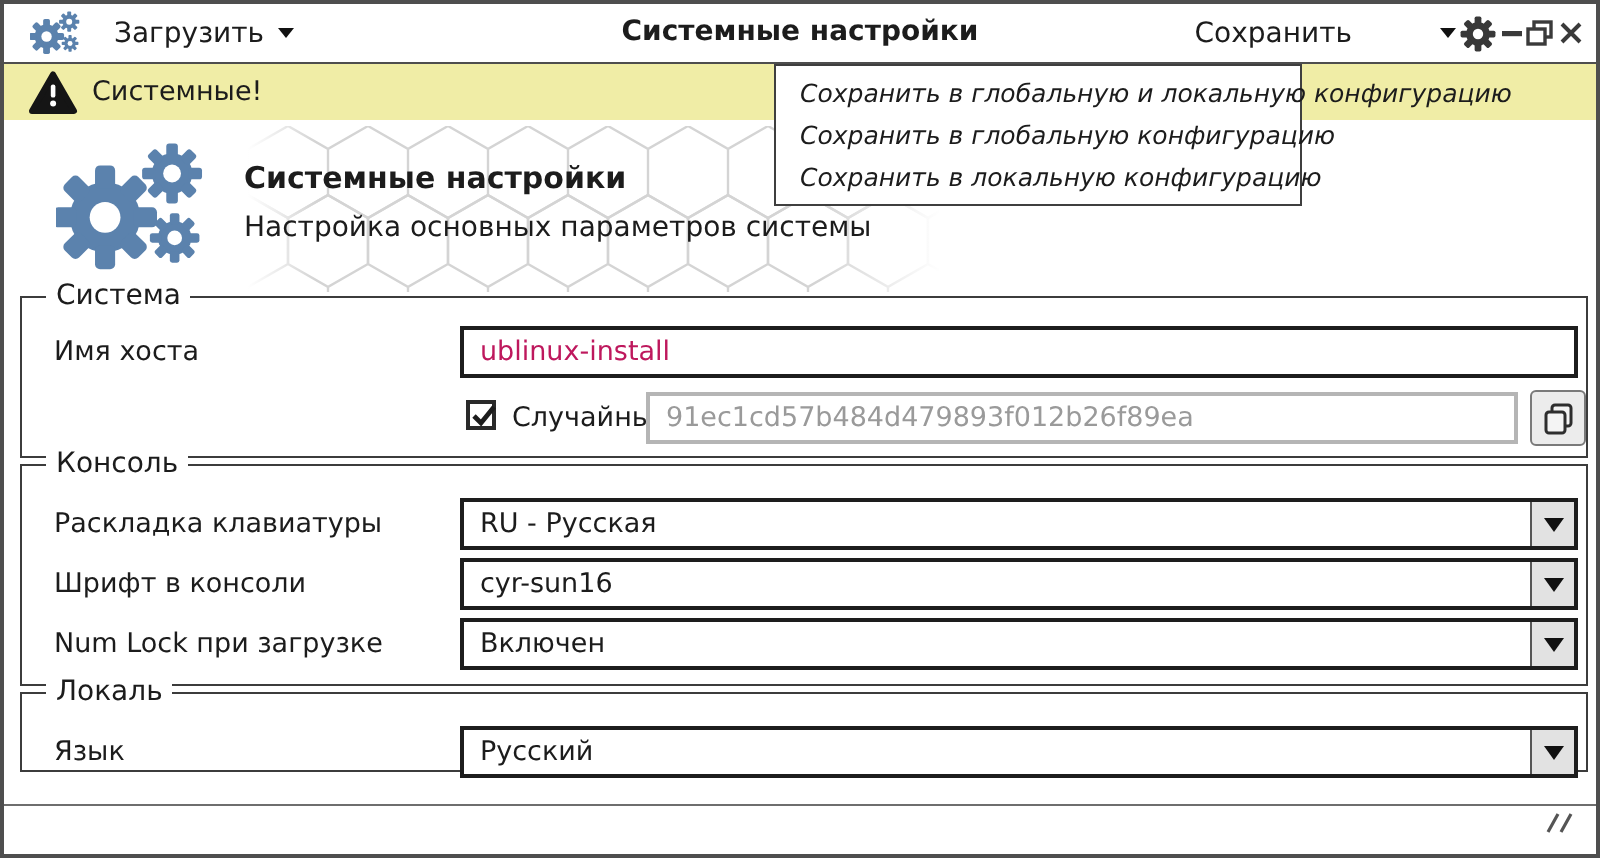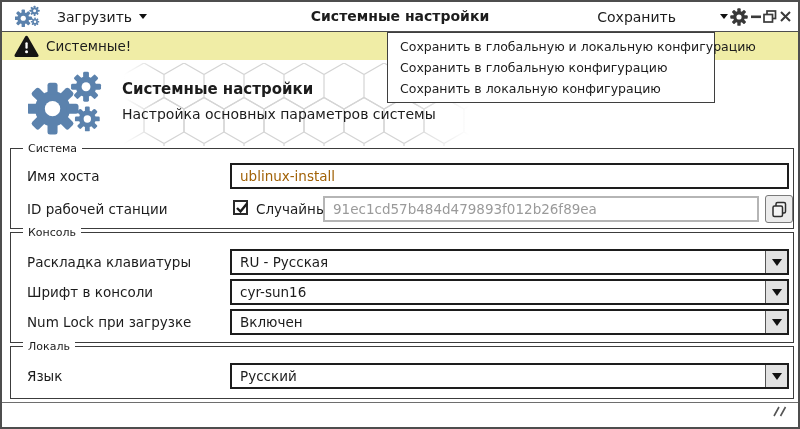--- a/index.html
+++ b/index.html
@@ -52,44 +52,44 @@
   .warn-icon { position:absolute; left:12px; top:3px; }
   .warn-text { position:absolute; left:44px; top:0; height:28px; line-height:28px; font-size:13.5px; }
   
   .header { position:absolute; left:0; right:0; top:58px; height:88px; background:#fff; }
   .hexpat { position:absolute; left:122px; top:3px; }
   .hdr-icon { position:absolute; left:26px; top:10px; }
   .hdr-title { position:absolute; left:120px; top:20px; font-size:15px; font-weight:600; }
   .hdr-sub   { position:absolute; left:120px; top:46px; font-size:14px; }
   
   .save-menu {
-    position:absolute; left:385px; top:30px; width:328px;
+    position:absolute; left:385px; top:30px; width:264px;
     background:#fff; border:1px solid #3f3f3f;
-    padding:3px 0; z-index:30;
+    padding:3px 0; z-index:30;font-style:italic;
   }
   .save-menu .item {
     height:21px; line-height:21px; padding-left:12px;
     font-size:12.5px; white-space:nowrap; cursor:default;
   }
   
   .fieldset {
     position:absolute; border:1px solid #3c3c3c; background:transparent;
   }
   .legend {
     position:absolute; top:-9px; left:12px;
-    background:#fff; padding:0 5px; font-size:11px; line-height:17px;
+    background:#fff; padding:0 5px; font-size:14px; line-height:17px;
   }
   .fs-system  { left:8px; top:146px; width:784px; height:81px; }
   .fs-console { left:8px; top:230px; width:784px; height:111px; }
-  .fs-locale  { left:8px; top:344px; width:784px; height:53px; }
+  .fs-locale  { left:8px; top:344px; width:784px; height:40px; }
   .flabel { position:absolute; left:16px; height:26px; line-height:26px; font-size:13.5px; white-space:nowrap;text-align:right; }
   .text-input {
     position:absolute; left:219px; width:559px; height:26px;
     border:2px solid #1d1d1d; background:#fff;
-    font-family:inherit; font-size:13.5px; padding:0 8px; color:#a16207;
+    font-family:inherit; font-size:13.5px; padding:0 8px; color:#be185d;
   }
   .id-input {
     position:absolute; left:312px; width:436px; height:26px;
     border:2px solid #b5b5b5; background:#fff;
     font-family:inherit; font-size:13.5px; padding:0 8px; color:#9a9a9a;
   }
   .checkbox {
     position:absolute; left:222px; top:51px; width:15px; height:15px;
     border:2px solid #2a2a2a; background:#fff;
   }
@@ -241,21 +241,20 @@
   <div class="save-menu">
     <div class="item">Сохранить в глобальную и локальную конфигурацию</div>
     <div class="item">Сохранить в глобальную конфигурацию</div>
     <div class="item">Сохранить в локальную конфигурацию</div>
   </div>
 
   <div class="fieldset fs-system">
     <span class="legend">Система</span>
     <span class="flabel" style="top:14px">Имя хоста</span>
     <input class="text-input" style="top: 14px;" value="ublinux-install">
-    <span class="flabel" style="top:47px">ID рабочей станции</span>
     <span class="checkbox">
       <svg width="14" height="14">
           <polyline points="2,7 5.5,10.5 12,2.5" stroke="#1c1c1c" stroke-width="2.4" fill="none"></polyline>
         </svg>
     </span>
     <span class="flabel chk-label" style="top:47px">Случайный</span>
     <input class="id-input" style="top: 47px;" readonly="" value="91ec1cd57b484d479893f012b26f89ea">
     <span class="copy-btn">
       <svg width="17" height="17" viewBox="0 0 17 17">
         <rect x="5" y="1.5" width="9.5" height="10.5" rx="1.5" fill="#f4f4f4" stroke="#2e2e2e" stroke-width="1.5"></rect>

